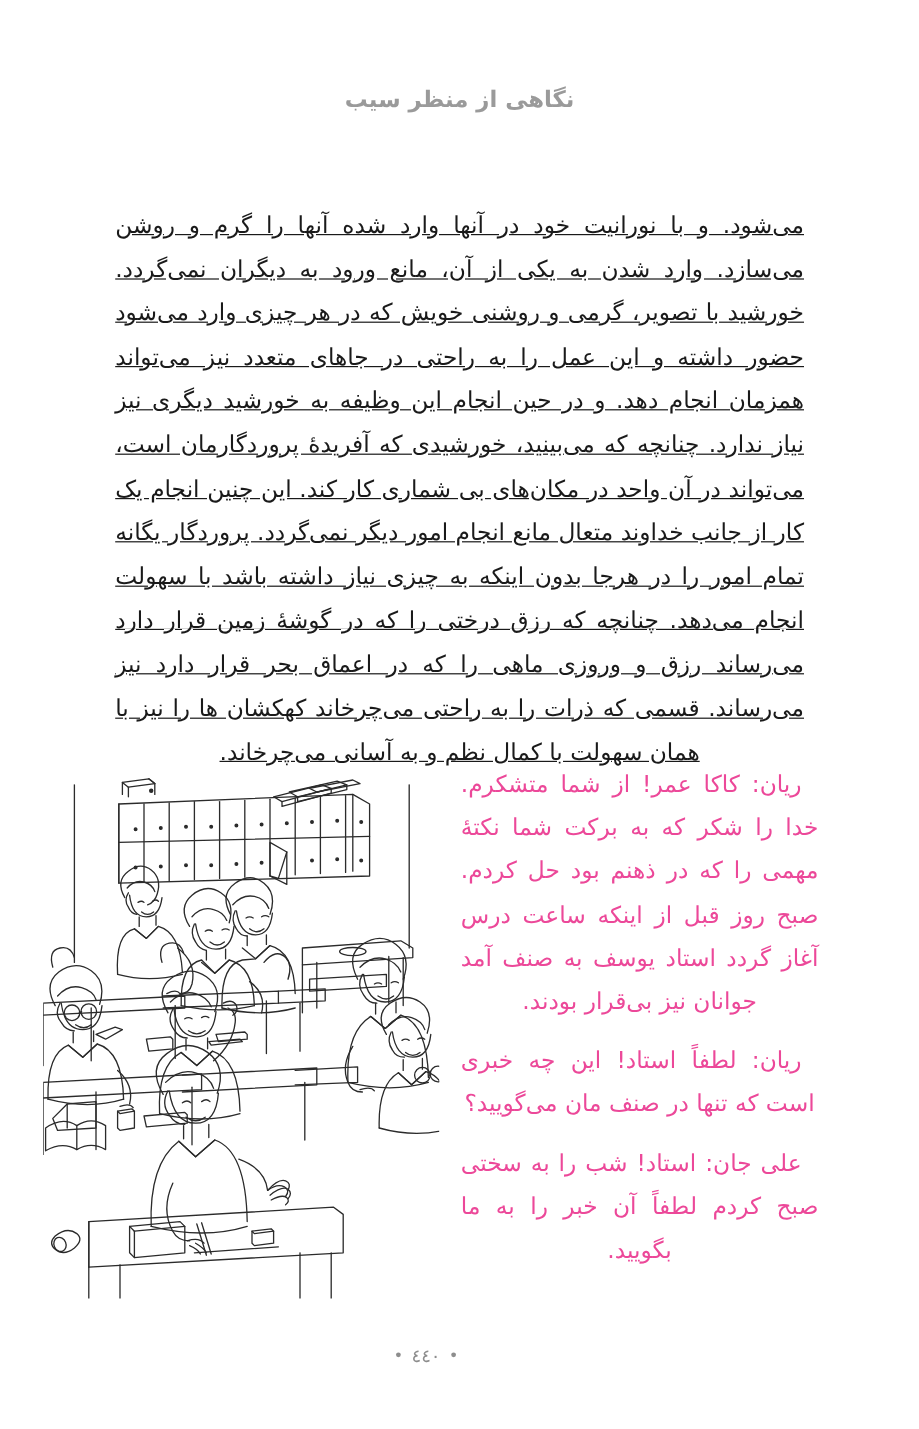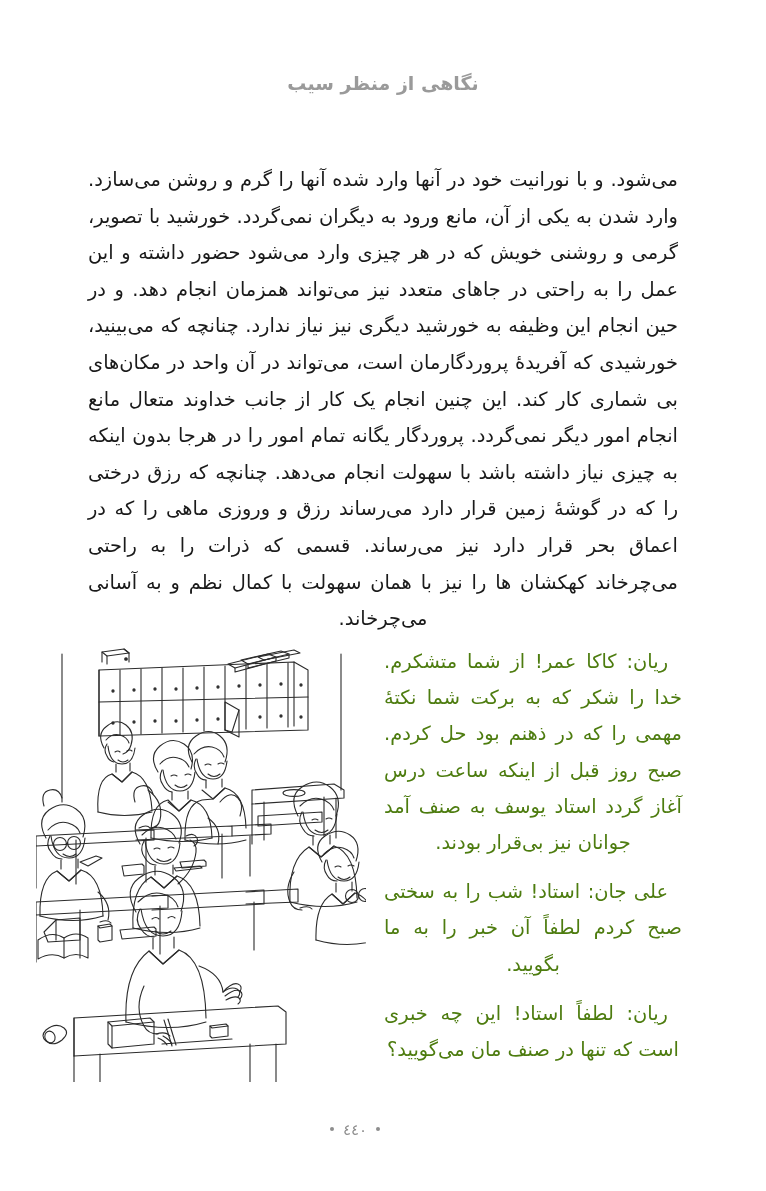--- a/index.html
+++ b/index.html
@@ -39,44 +39,45 @@
     width: 598px;
     direction: rtl;
     text-align: justify;
     text-align-last: center;
     font-size: 19.4px;
     line-height: 36.6px;
     color: #1a1a1a;
     font-family: "DejaVu Sans", "Liberation Sans", sans-serif;
   }
   .body-block p {
-    margin: 4px;
+    margin: 12px;
     text-align: justify;
     text-align-last: center;
+    text-decoration: underline;
   }
 
   
   .lower {
     position: absolute;
     top: 636px;
     left: 0;
     width: 766px;
     height: 452px;
   }
 
   
   .dialogue {
     position: absolute;
-    top: 8px;
+    top: 0;
     right: 84px;
     width: 298px;
     direction: rtl;
     font-size: 19.4px;
     line-height: 36.2px;
-    color: #4d7c0f;
+    color: #ec4899;
     text-align: justify;
     text-align-last: center;
   }
   .dialogue p {
     margin: 0 0 13px 0;
     text-align: justify;
     text-align-last: center;
     text-indent: 14px;
   }
   .dialogue p:last-child { margin-bottom: 0; }
@@ -129,22 +130,22 @@
   <div class="running-head">نگاهی از منظر سیب</div>
 
   <div class="body-block">
     <p>می‌شود. و با نورانیت خود در آنها وارد شده آنها را گرم و روشن می‌سازد. وارد شدن به یکی از آن، مانع ورود به دیگران نمی‌گردد. خورشید با تصویر، گرمی و روشنی خویش که در هر چیزی وارد می‌شود حضور داشته و این عمل را به راحتی در جاهای متعدد نیز می‌تواند همزمان انجام دهد. و در حین انجام این وظیفه به خورشید دیگری نیز نیاز ندارد. چنانچه که می‌بینید، خورشیدی که آفریدهٔ پروردگارمان  است، می‌تواند در آن واحد در مکان‌های بی شماری کار کند. این چنین انجام یک کار از جانب خداوند متعال مانع انجام امور دیگر نمی‌گردد. پروردگار یگانه تمام امور را در هرجا بدون اینکه به چیزی نیاز داشته باشد با سهولت انجام می‌دهد. چنانچه که رزق درختی را که در گوشهٔ زمین قرار دارد می‌رساند رزق و وروزی ماهی را که در اعماق بحر قرار دارد نیز می‌رساند. قسمی که ذرات را به راحتی می‌چرخاند کهکشان ها را نیز با همان سهولت با کمال نظم و به آسانی می‌چرخاند.</p>
   </div>
 
   <div class="lower">
 
     <div class="dialogue">
       <p>ریان: کاکا عمر! از شما متشکرم. خدا را شکر که به برکت شما نکتهٔ مهمی را که در ذهنم بود حل کردم. صبح روز قبل از اینکه ساعت درس آغاز گردد استاد یوسف به صنف آمد جوانان نیز بی‌قرار بودند.</p>
+      <p>ریان: لطفاً استاد! این چه خبری است که تنها در صنف مان می‌گویید؟</p>
       <p>علی جان: استاد! شب را به سختی صبح کردم لطفاً آن خبر را به ما بگویید.</p>
-      <p>ریان: لطفاً استاد! این چه خبری است که تنها در صنف مان می‌گویید؟</p>
     </div>
 
     <div class="illustration">
       <svg viewBox="0 0 330 442" xmlns="http://www.w3.org/2000/svg" fill="none" stroke="#2b2b2b" stroke-width="1.1" stroke-linecap="round" stroke-linejoin="round">
 
         <g>
           <line x1="26" y1="14" x2="26" y2="162"></line>
           <line x1="305" y1="14" x2="305" y2="150"></line>
         </g>
 

